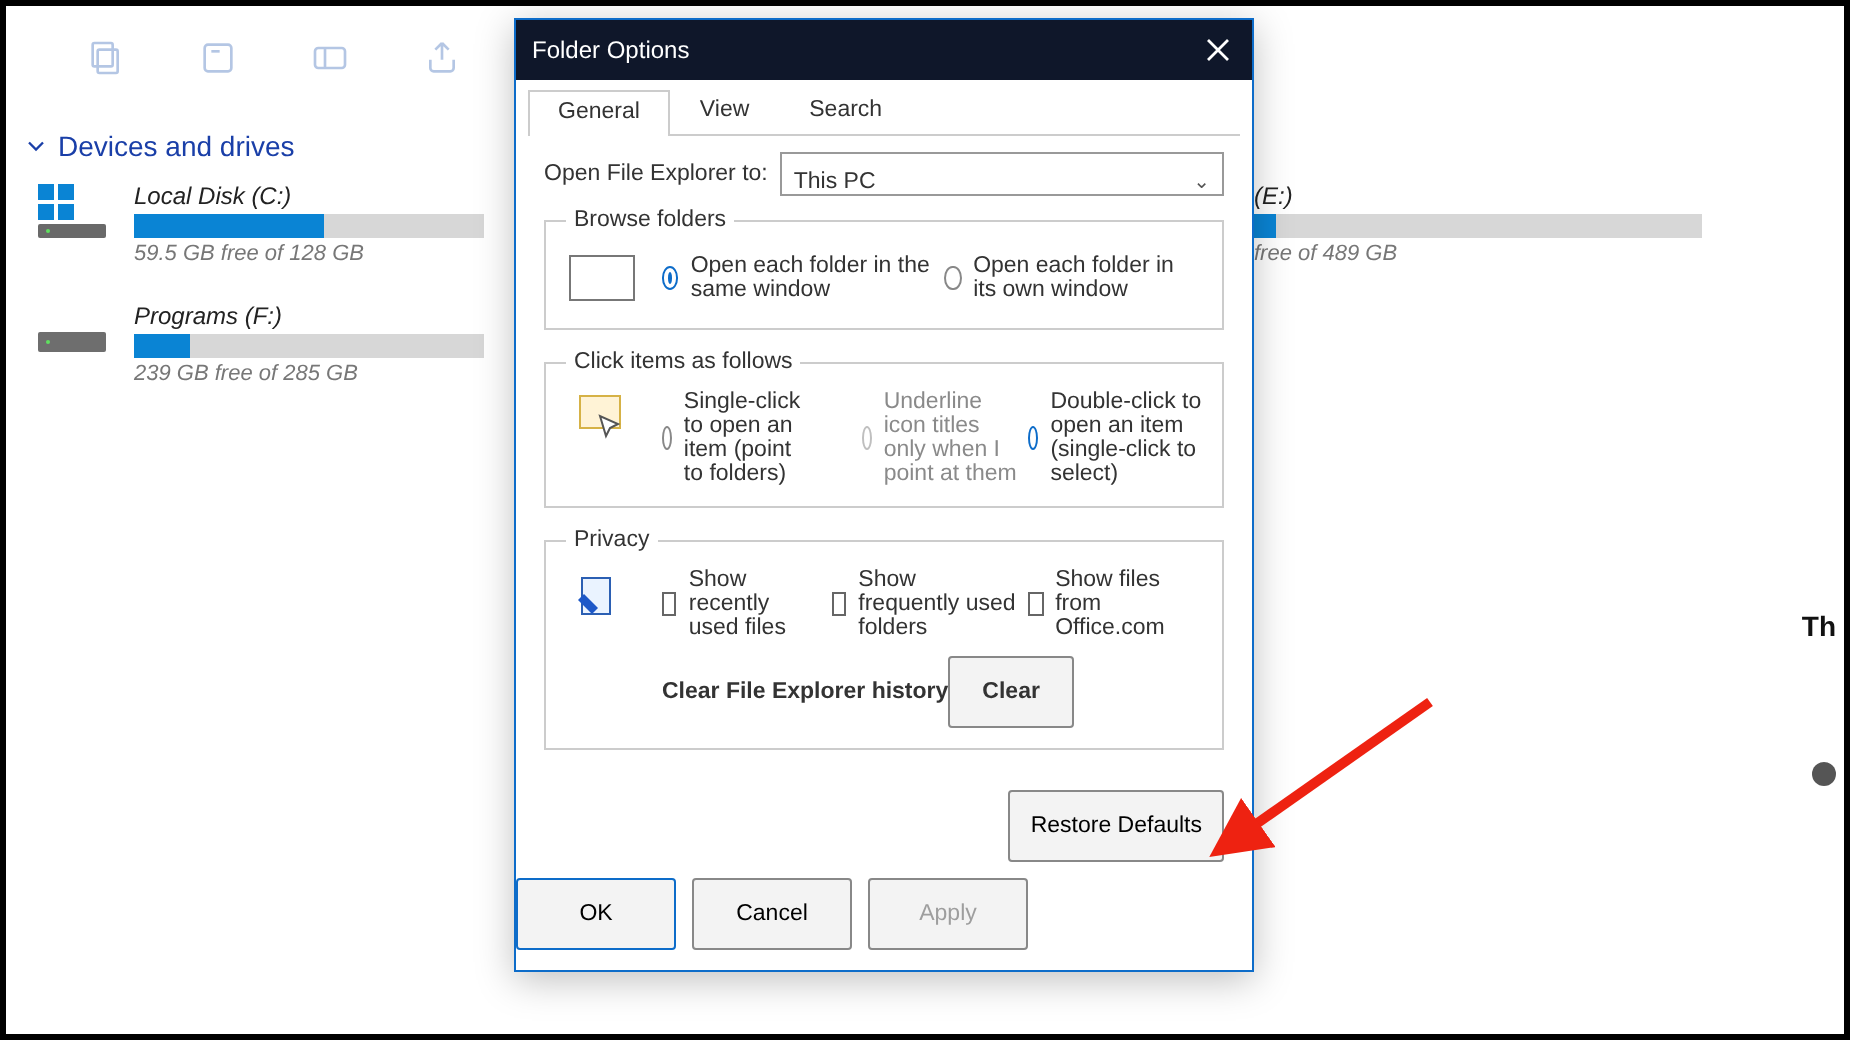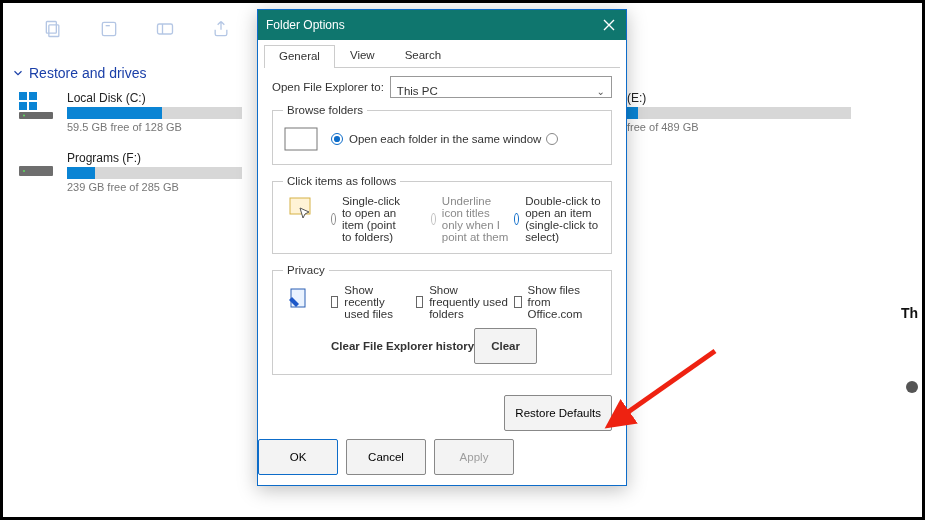--- a/index.html
+++ b/index.html
@@ -8,33 +8,33 @@
     
     .toolbar { position: absolute; top: 16px; left: 40px; display: flex; gap: 36px; }
     .toolbar .tb-icon { width: 20px; height: 20px; opacity: .35; }
     .tb-icon svg { width: 100%; height: 100%; stroke: #2b5fb3; fill: none; stroke-width: 1.6; }
 
     
     .section-head { position: absolute; top: 62px; left: 8px; display: flex; align-items: center; color: #1a3fa8; font-size: 14px; }
     .section-head .chev { width: 14px; height: 14px; margin-right: 4px; }
     .drive { position: absolute; left: 14px; display: flex; align-items: flex-start; gap: 10px; font-size: 12px; color: #333; }
     .drive .dicon { width: 40px; height: 28px; display: flex; align-items: center; justify-content: center; }
-    .drive .dinfo { display: flex; flex-direction: column; gap: 2px; }
+    .drive .dinfo { display: flex; flex-direction: column; gap: 2px; font-style: italic; }
     .drive-name { color: #222; }
     .bar { width: 175px; height: 12px; background: #d7d7d7; position: relative; }
     .bar-fill { height: 100%; background: #0a84d4; }
     .free { color: #777; font-size: 11px; }
     #drive-c { top: 88px; }
     #drive-f { top: 148px; }
     #drive-e { top: 88px; left: 624px; }
     #drive-e .bar { width: 224px; }
 
     
     .dialog { position: absolute; top: 6px; left: 254px; width: 370px; height: 477px; background: #fff; border: 1px solid #0d6cc9; box-shadow: 0 4px 18px rgba(0,0,0,.25); }
-    .titlebar { height: 30px; background: #0f766e; color: #fff; display: flex; align-items: center; justify-content: space-between; padding: 0 8px; font-size: 12px; }
+    .titlebar { height: 30px; background: #0f172a; color: #fff; display: flex; align-items: center; justify-content: space-between; padding: 0 8px; font-size: 12px; }
     .titlebar .close { width: 18px; height: 18px; display: flex; align-items: center; justify-content: center; cursor: pointer; }
     .tabs { display: flex; border-bottom: 1px solid #ccc; height: 24px; margin: 4px 6px 0 6px; font-size: 11.5px; }
     .tab { padding: 4px 14px 3px; color: #333; cursor: pointer; border: 1px solid transparent; border-bottom: none; }
     .tab.active { border-color: #ccc; background: #fff; position: relative; top: 1px; }
 
     .content { padding: 8px 14px 6px 14px; font-size: 11.5px; color: #333; }
     .row { display: flex; align-items: center; gap: 6px; margin-bottom: 6px; }
     .select { flex: 1; height: 22px; border: 1px solid #999; display: flex; align-items: flex-end; padding: 0 6px; justify-content: space-between; }
     .select .chv { font-size: 10px; color: #555; }
 
@@ -89,21 +89,21 @@
       </svg></span>
   <span class="tb-icon"><svg viewBox="0 0 24 24">
         <path d="M5 7h14M10 7V5h4v2M7 7l1 13h8l1-13"></path>
       </svg></span>
 </div>
 
 <div class="section-head">
   <svg class="chev" viewBox="0 0 24 24">
       <path d="M6 9l6 6 6-6" fill="none" stroke="#1a3fa8" stroke-width="2"></path>
     </svg>
-  <span>Restore and drives</span>
+  <span>Devices and drives</span>
 </div>
 
 <div id="drive-c" class="drive">
   <span class="dicon">
     <svg width="40" height="30" viewBox="0 0 40 30">
       <rect x="2" y="2" width="8" height="8" fill="#0a84d4"></rect>
         <rect x="12" y="2" width="8" height="8" fill="#0a84d4"></rect>
       <rect x="2" y="12" width="8" height="8" fill="#0a84d4"></rect>
         <rect x="12" y="12" width="8" height="8" fill="#0a84d4"></rect>
       <rect x="2" y="22" width="34" height="7" rx="1" fill="#696969"></rect>
@@ -177,20 +177,21 @@
               <rect x="1" y="1" width="32" height="22" fill="none" stroke="#777"></rect>
             </svg>
         </span>
         <div class="opts">
           <label class="radio">
               <span class="dot"></span>
               <span>Open each folder in the same window</span>
             </label>
           <label class="radio">
               <span class="doto"></span>
+              <span>Open each folder in its own window</span>
             </label>
         </div>
       </div>
     </fieldset>
 
     <fieldset>
       <legend>Click items as follows</legend>
       <div class="fs-body">
         <span class="fs-icon">
           <svg width="30" height="30" viewBox="0 0 30 30">

